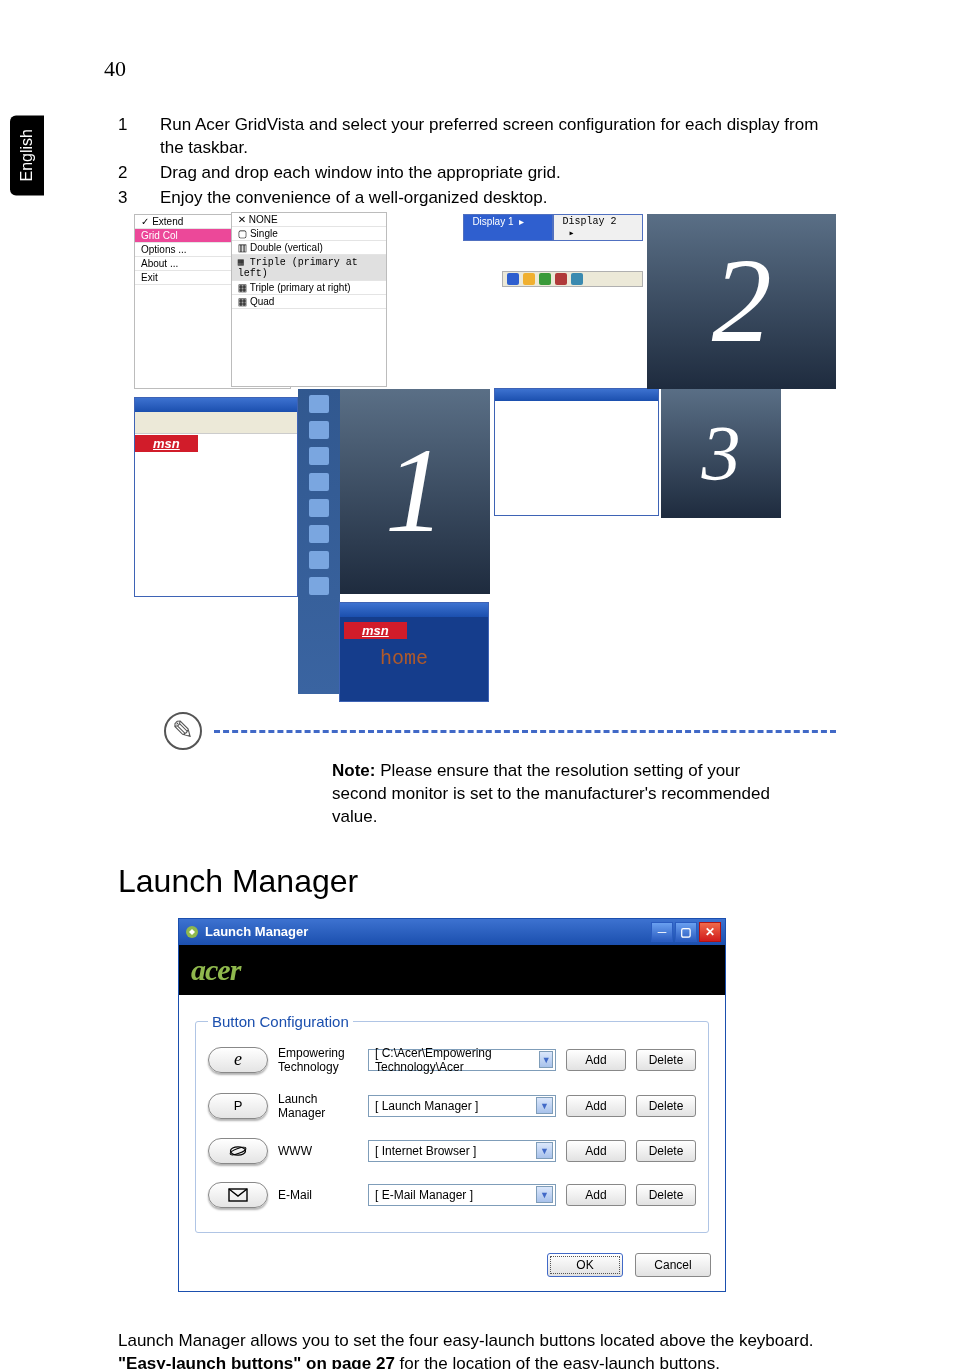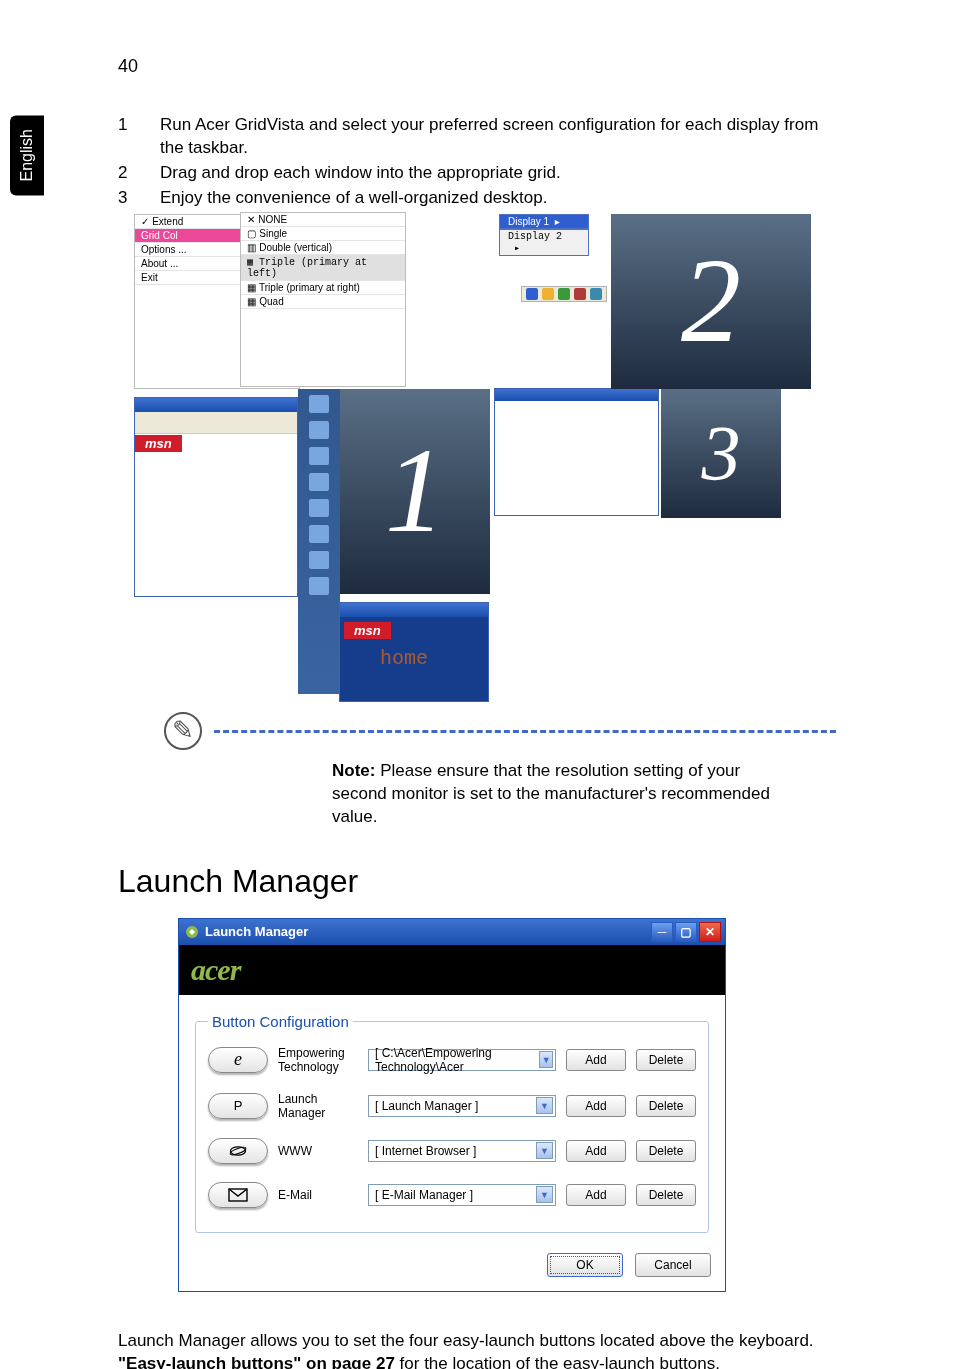--- a/index.html
+++ b/index.html
@@ -18,23 +18,24 @@
     background: #000;
     color: #fff;
     writing-mode: vertical-rl;
     transform: rotate(180deg);
     padding: 14px 8px;
     font-size: 16px;
     border-radius: 0 6px 6px 0;
   }
   .page-number {
     position: absolute;
-    left: 118px;
+    left: 104px;
     top: 56px;
-    font-size: 18px;
+    font-size: 22px;
+    font-family: Liberation Serif, serif;
   }
   .content {
     padding: 114px 118px 60px 118px;
     width: 954px;
   }
   .step-list { list-style: none; }
   .step-list li {
     display: flex;
     font-size: 17px;
     line-height: 1.35;
@@ -45,21 +46,21 @@
   .gs-row1 { display: flex; }
   .gs-menu {
     border: 1px solid #bcbcbc;
     background: #fff;
     font-size: 10px;
     width: 166px;
   }
   .gs-menu div { padding: 1px 6px; border-bottom: 1px solid #e4e4e4; }
   .gs-menu .hl { background:#e0e0e0;font-family:Liberation Mono, monospace; }
   .gs-menu .blue { background:#ec4899; color:#fff; }
-  .gs-display-bar { display:flex; flex-direction:column; margin-left: 73px; }
+  .gs-display-bar { display:flex; flex-direction:row; margin-left: 56px; }
   .gs-disp { font-size:10px; background:#2f5fcf; color:#fff; padding:1px 8px; border:1px solid #5070c0; width:90px; }
   .gs-disp.alt { background:#f0f0f0; color:#000;font-family:Liberation Mono, monospace; }
   .gs-big {
     width: 200px; height: 175px;
     margin-left: 4px;
     background: linear-gradient(180deg,#5a6f86,#1e2b3e);
     color:#fff; display:flex; align-items:center; justify-content:center;
     font-size:120px; font-family:"Times New Roman",serif; font-style:italic;
     position:relative; top:0;
   }
@@ -82,21 +83,21 @@
   .gs-web {
     width:164px; height:200px;
     border:1px solid #3e63b5;
     background:#fff;
     position:relative; overflow:hidden;
     margin-top:8px;
   }
   .gs-web .wb-title { background:linear-gradient(#3d72d0,#1b4fae); height:14px; }
   .gs-web .wb-tool { background:#ece9d8; height:22px; border-bottom:1px solid #ccc; }
   .gs-web .wb-body { background:#fff; height:164px; }
-  .gs-brand { background:#d11c2a; color:#fff; font-style:italic; font-weight:bold; font-size:13px; padding:1px 10px; display:inline-block;}
+  .gs-brand { background:#d11c2a; color:#fff; font-style:italic; font-weight:bold; font-size:13px; padding:1px 18px; display:inline-block;text-decoration:underline;}
   .gs-blueblock { width:162px; height:200px; border:1px solid #3e63b5; background:#153d8c; position:relative; overflow:hidden; margin-left:-1px; margin-top:8px;}
   .gs-blueblock .wb-title { background:linear-gradient(#3d72d0,#1b4fae); height:14px; }
   .gs-mini3 { display:flex; gap:2px; margin-left:2px; margin-top:-1px; }
   .gs-miniweb { width:165px; height:128px; border:1px solid #3e63b5; background:#fff; overflow:hidden;}
   .gs-miniweb .wb-title { background:linear-gradient(#3d72d0,#1b4fae); height:12px; }
   .gs-tray { font-size:10px; background:#ece9d8; border:1px solid #b0b0b0; padding:1px 4px; display:inline-flex; align-items:center; gap:4px; }
   .tray-dot { width:12px; height:12px; border-radius:2px; display:inline-block;}
 
   .note-row { display:flex; align-items:flex-start; margin-top:10px; }
   .note-icon {

